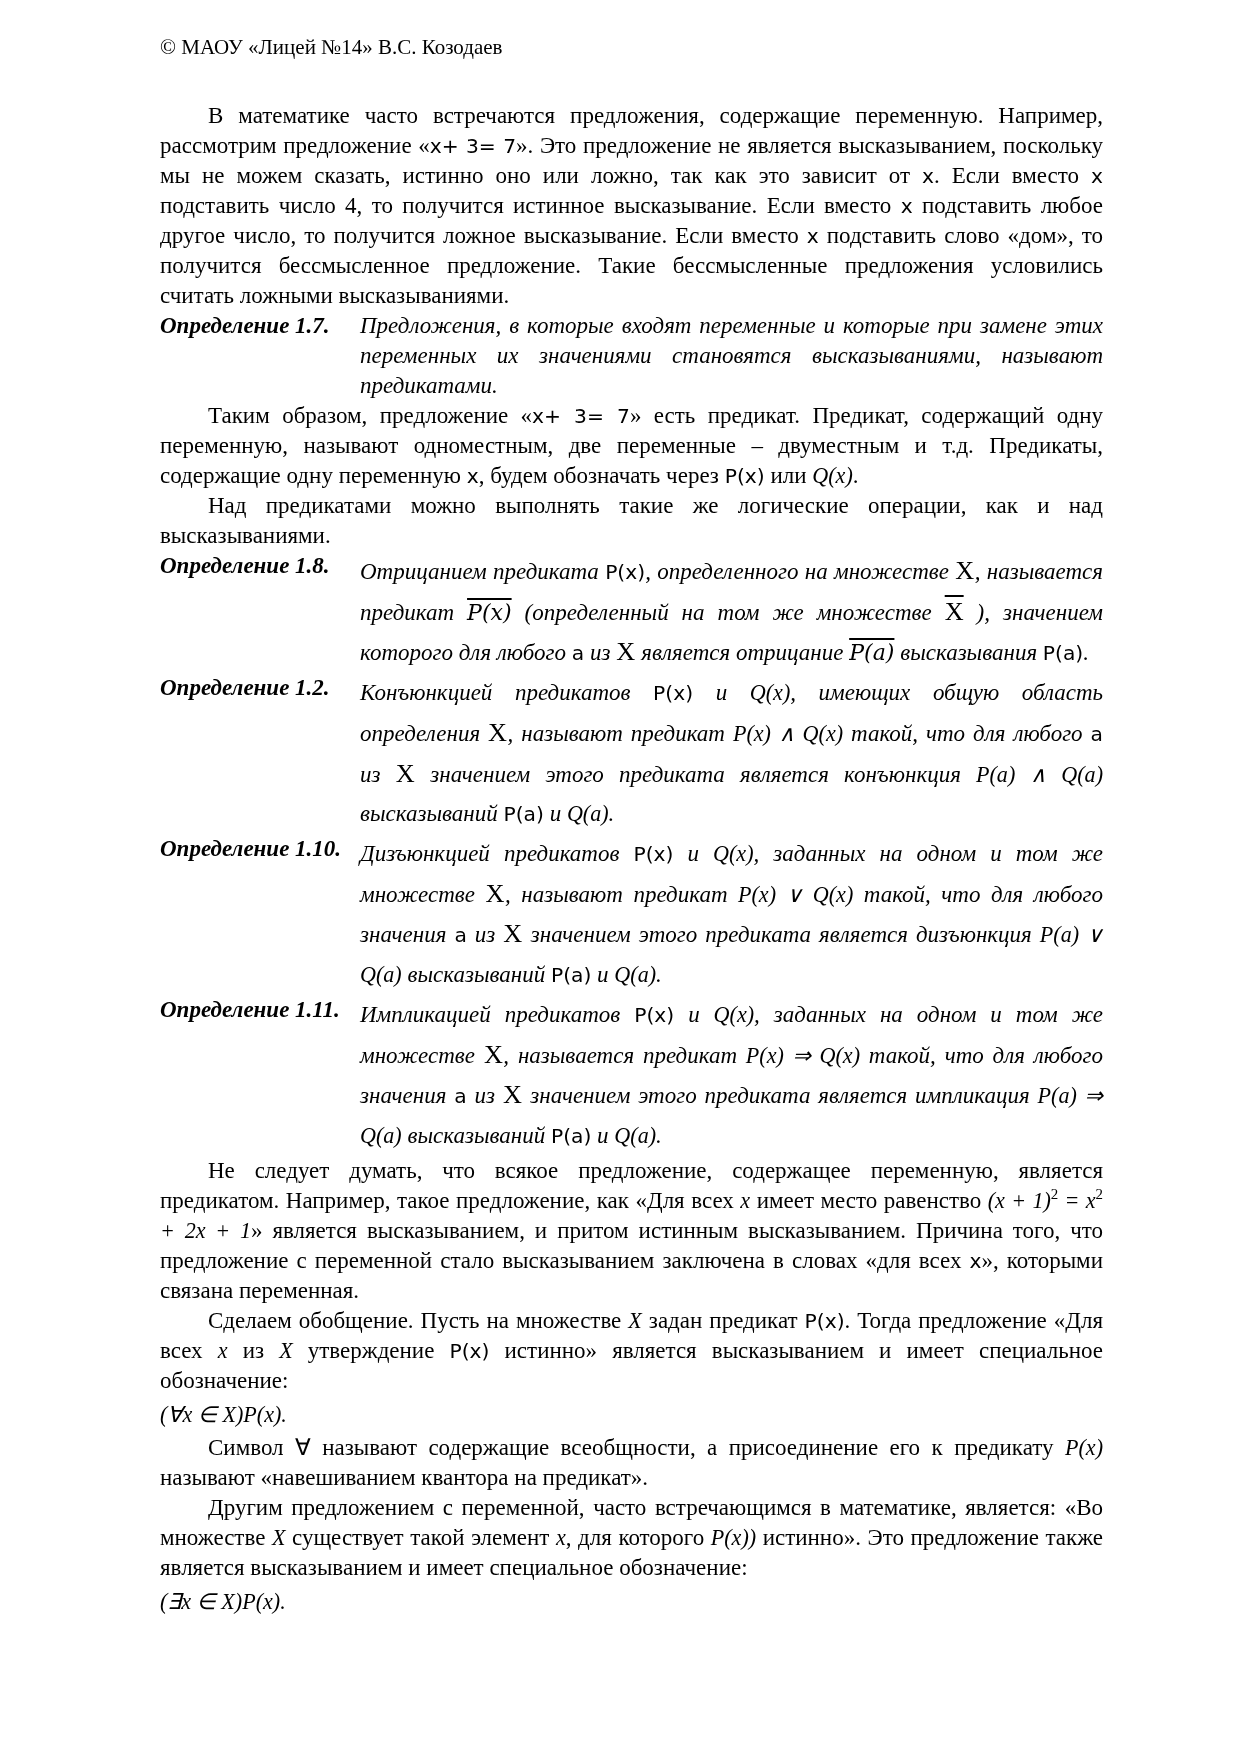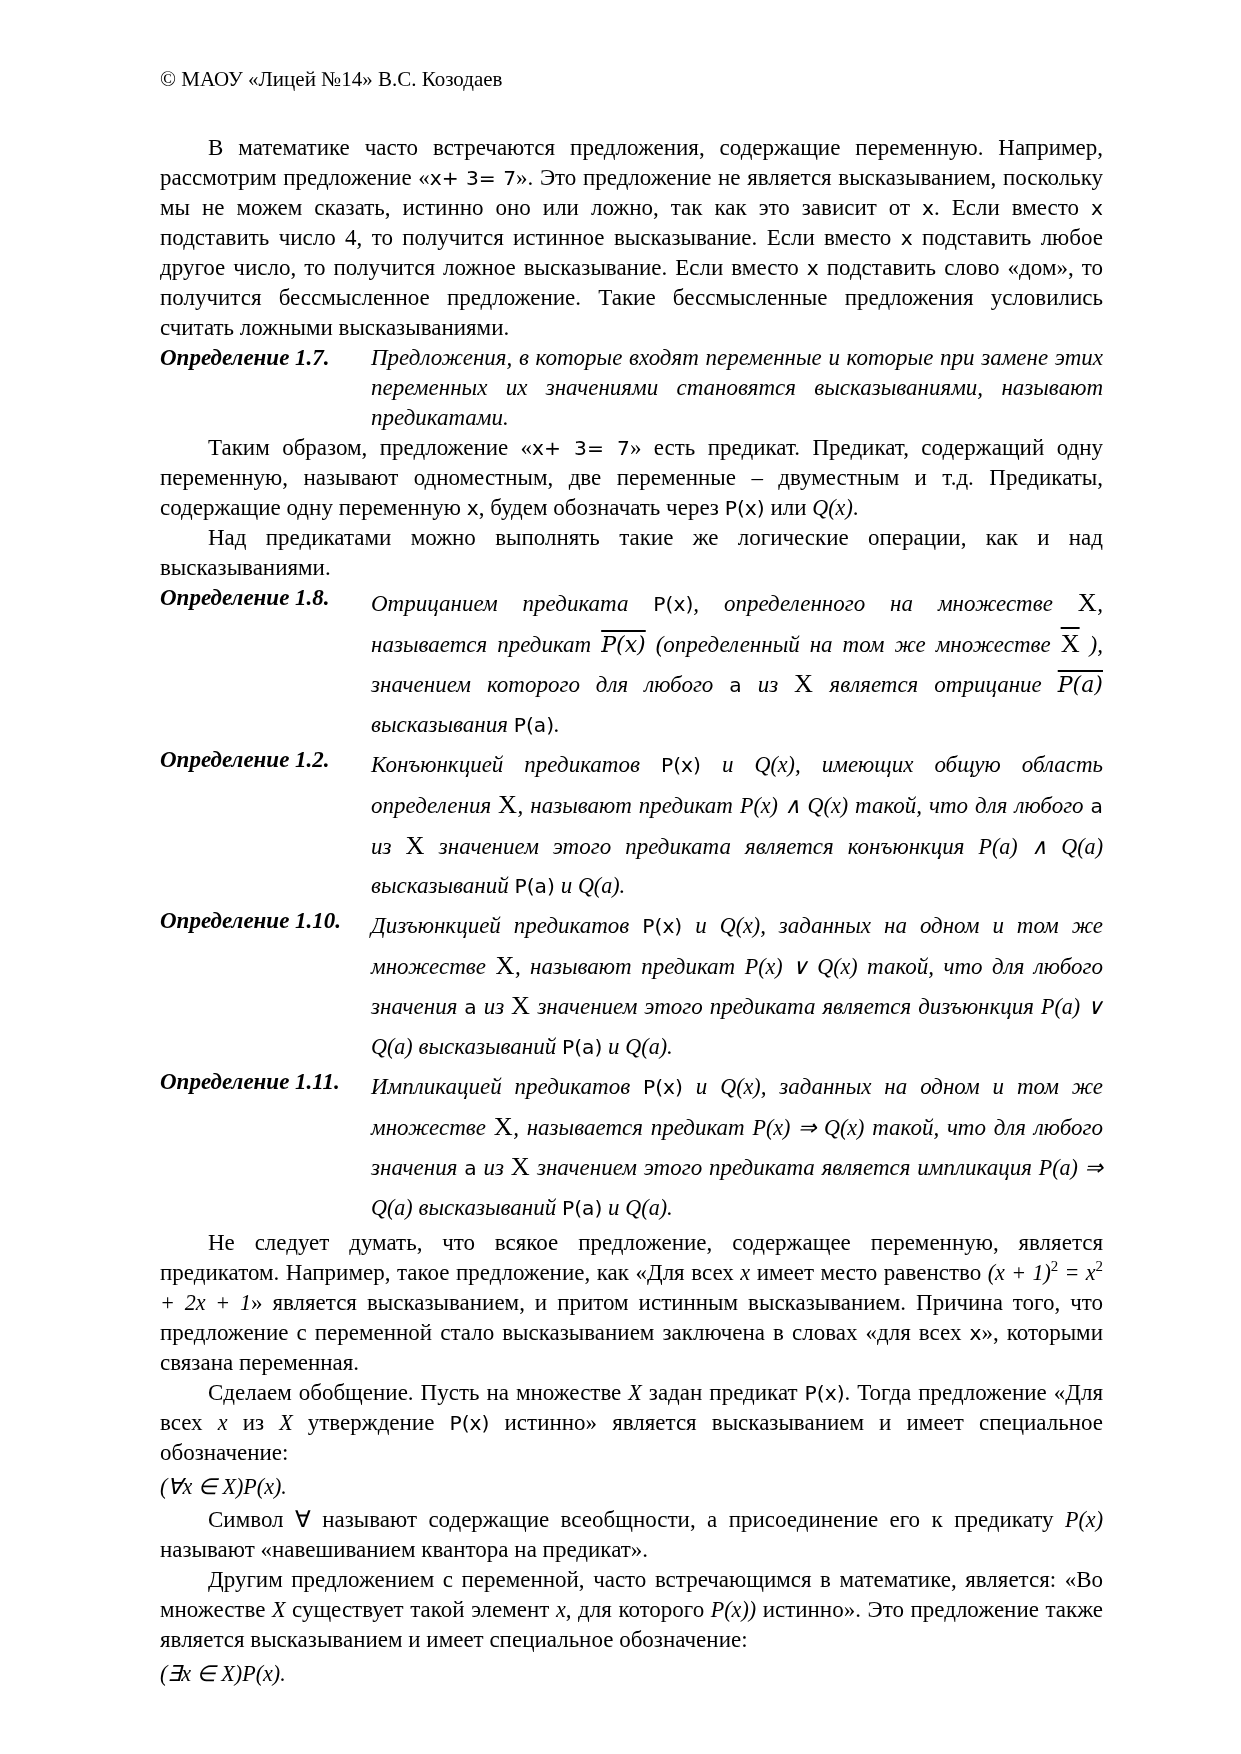--- a/index.html
+++ b/index.html
@@ -3,42 +3,42 @@
 <meta charset="utf-8">
 <style>
   html, body { margin: 0; padding: 0; background: #ffffff; }
   .page {
     width: 1241px;
     height: 1754px;
     background: #ffffff;
     color: #000000;
     font-family: "Liberation Serif", serif;
     box-sizing: border-box;
-    padding: 66px 138px 0 160px;
+    padding: 34px 138px 0 160px;
     overflow: hidden;
     position: relative;
   }
   .header {
     font-size: 21px;
     line-height: 26px;
     margin-bottom: 24px;
     text-align: left;
   }
   .content {
     font-size: 23px;
     line-height: 30px;
     text-align: justify;
     margin-top: 41px;
   }
   .para {
     margin: 0;
     text-indent: 48px;
   }
   .para.gap-top { margin-top: 26px; }
-  .def { display: flex; gap: 11px; }
+  .def { display: flex; }
   .def-label {
     flex: 0 0 200px;
     font-weight: bold;
     font-style: italic;
     white-space: nowrap;
   }
   .def-body {
     flex: 1;
     font-style: italic;
     text-align: justify;

